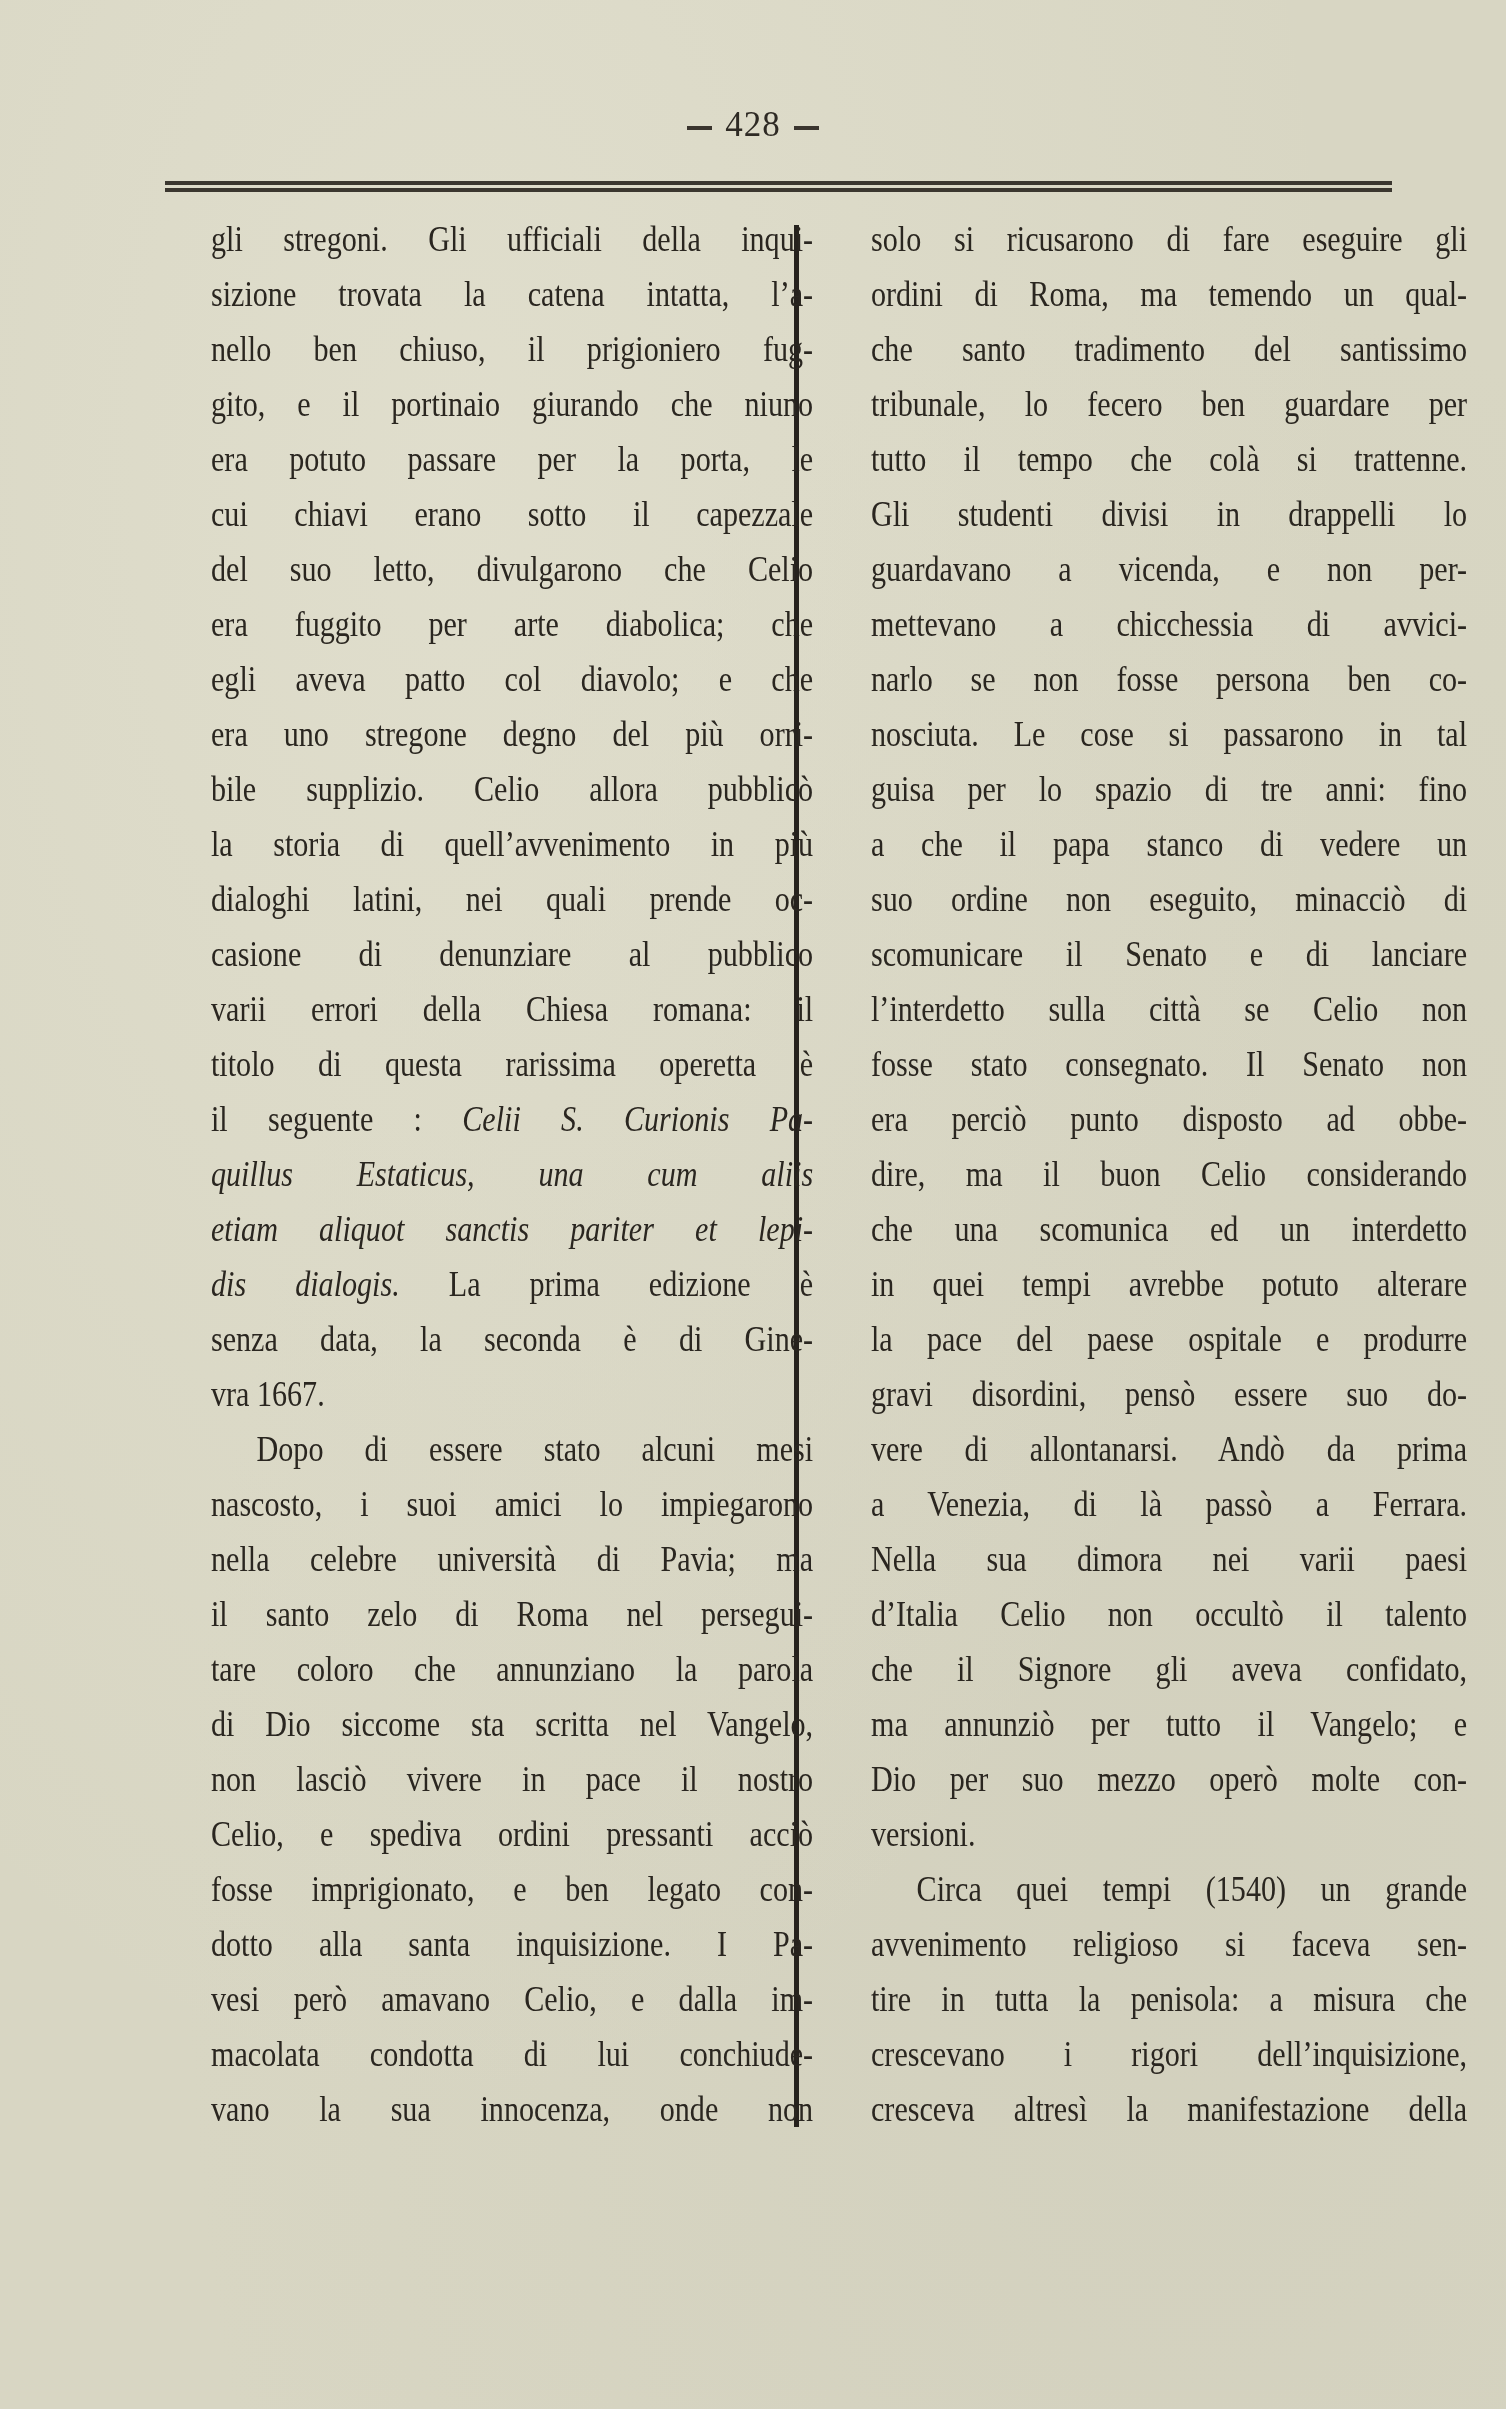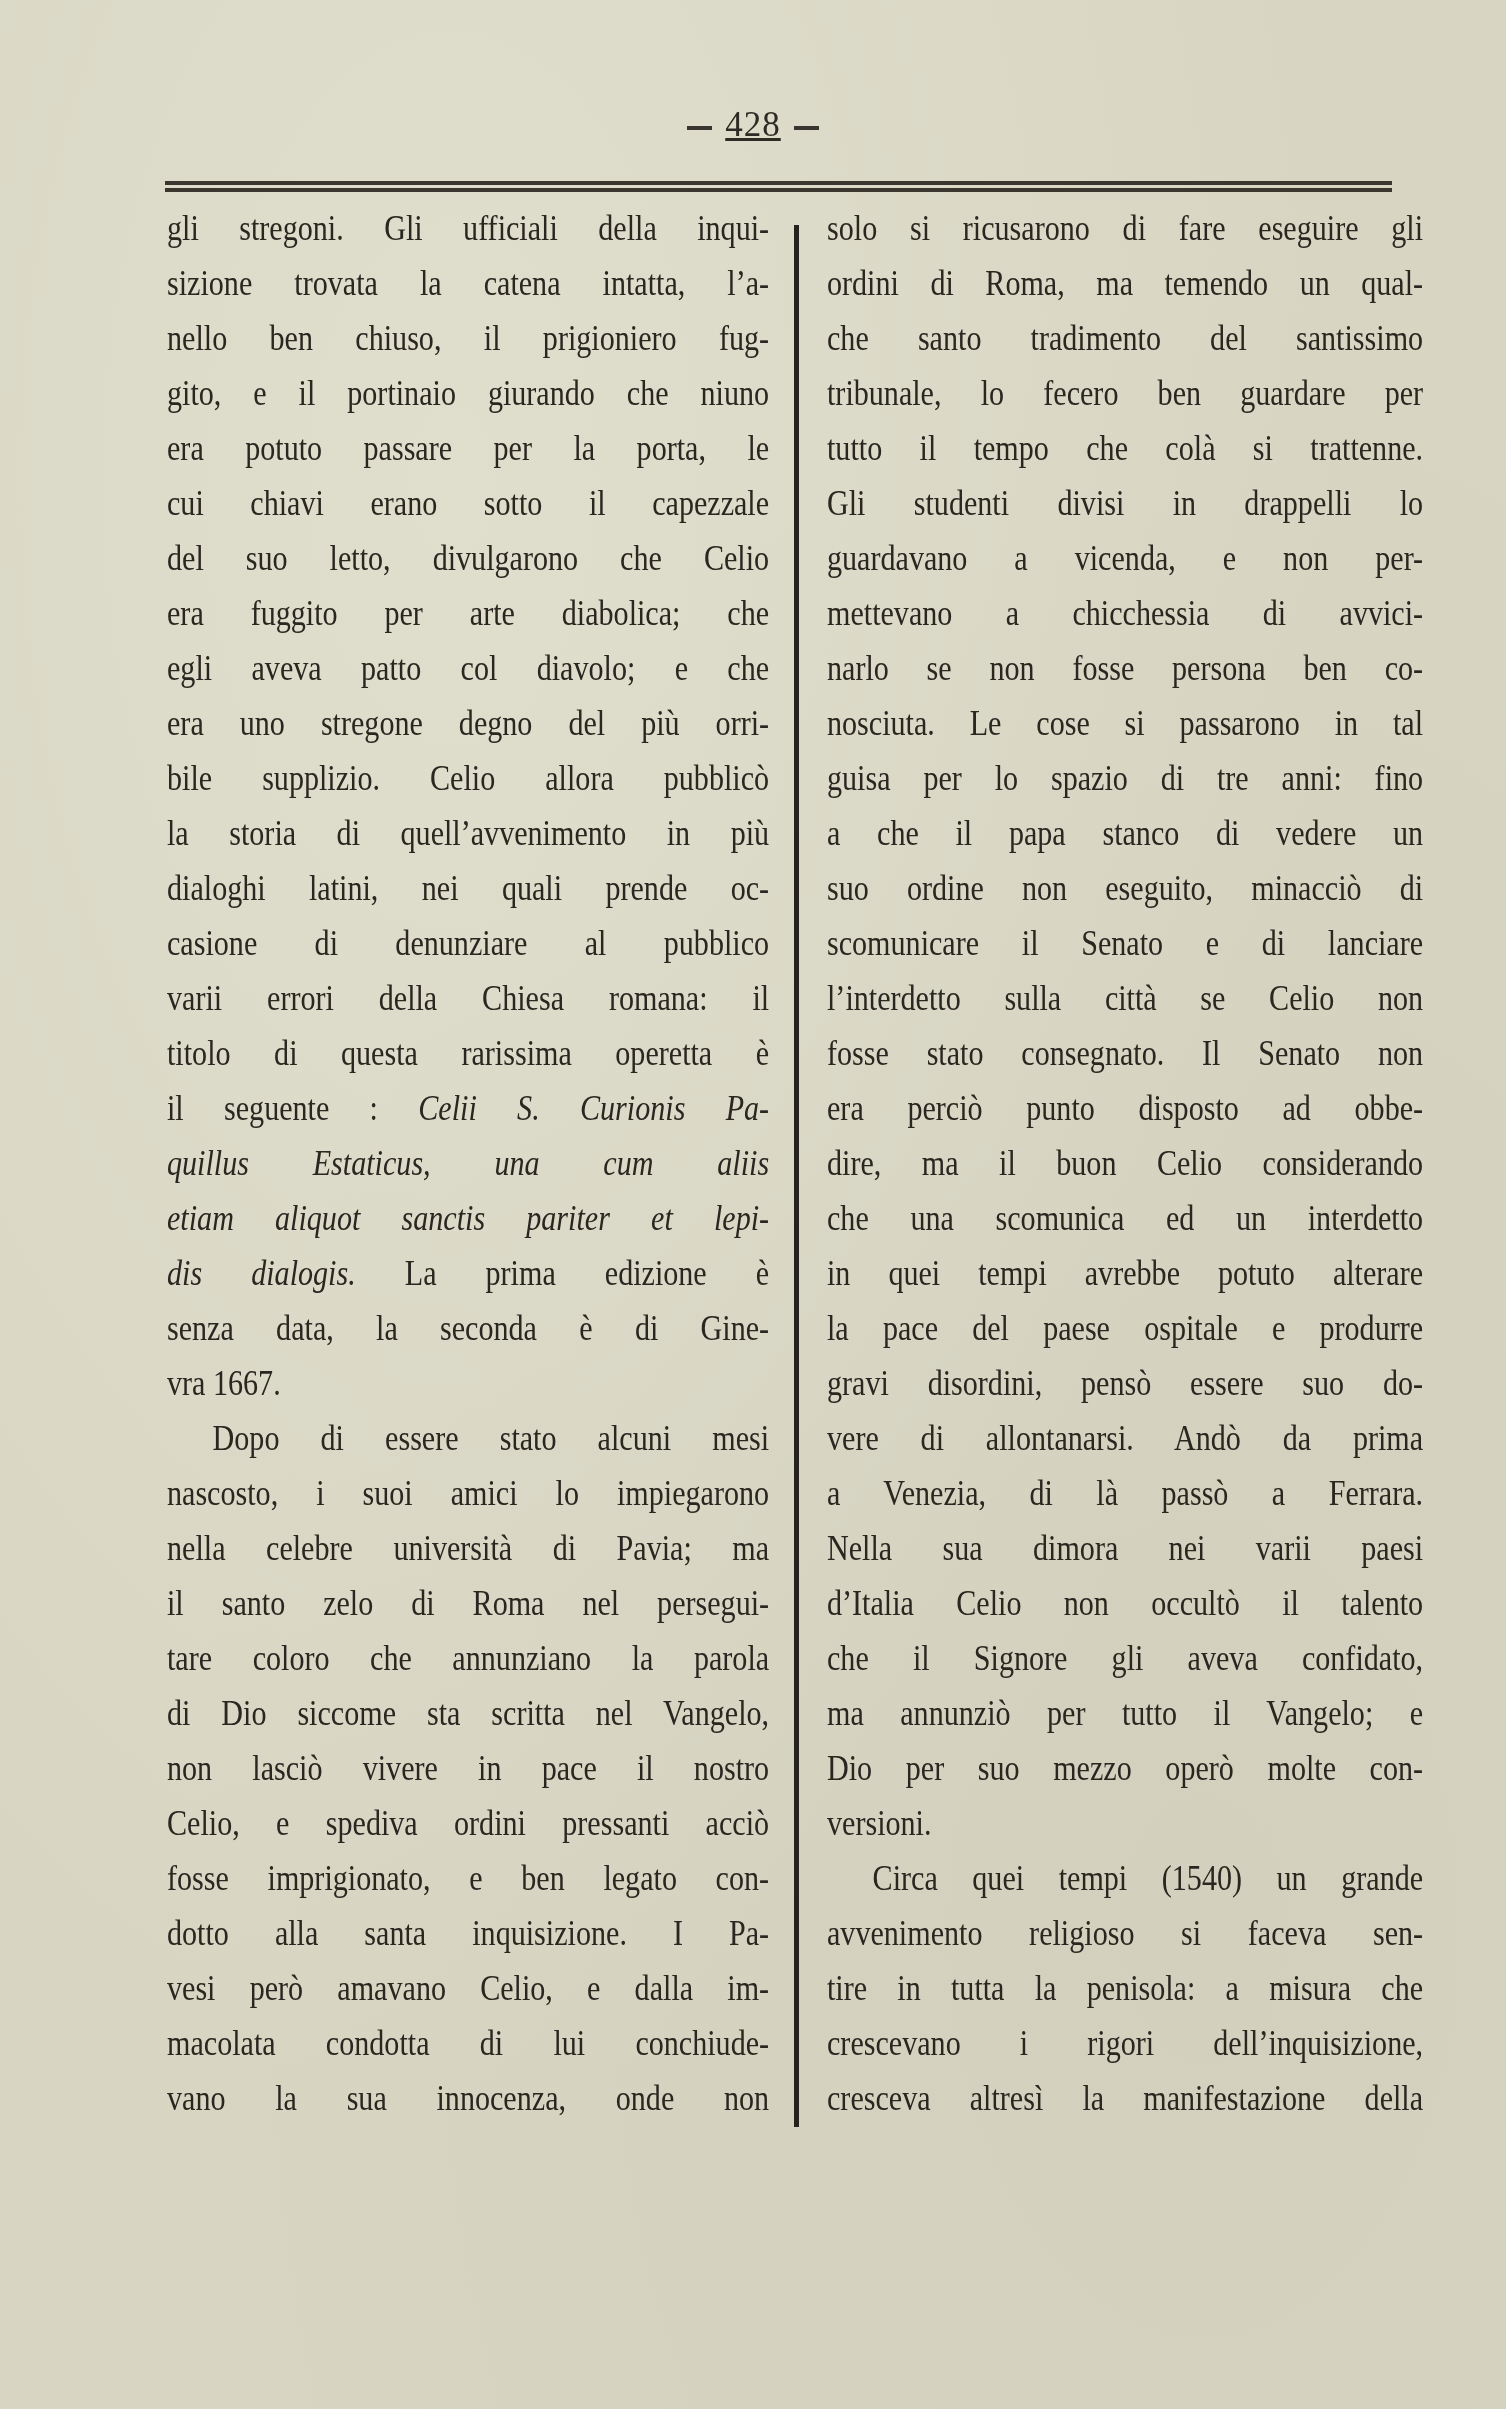--- a/index.html
+++ b/index.html
@@ -20,21 +20,20 @@
     }
     .page-number {
       position: absolute;
       left: 0;
       width: 1506px;
       top: 105px;
       text-align: center;
       font-size: 35px;
       letter-spacing: 1px;
       color: #2e2a24;
-      text-decoration: underline;
     }
     .page-number .dash {
       display: inline-block;
       width: 25px;
       height: 4.9px;
       background: #3a352e;
       vertical-align: middle;
       margin: 0 13.6px;
     }
     .rule {
@@ -48,23 +47,24 @@
       position: absolute;
       left: 0;
       right: 0;
       height: 3.9px;
       background: #3b372f;
     }
     .rule .line1 { top: 1.9px; }
     .rule .line2 { top: 8.7px; }
     .col {
       position: absolute;
-      top: 201px;
+      top: 212px;
       font-size: 35px;
       line-height: 55px;
+      margin-left: 44px;
     }
     .col-left {
       left: 167px;
       width: 602px;
     }
     .col-right {
       left: 827px;
       width: 596px;
     }
     .divider {

